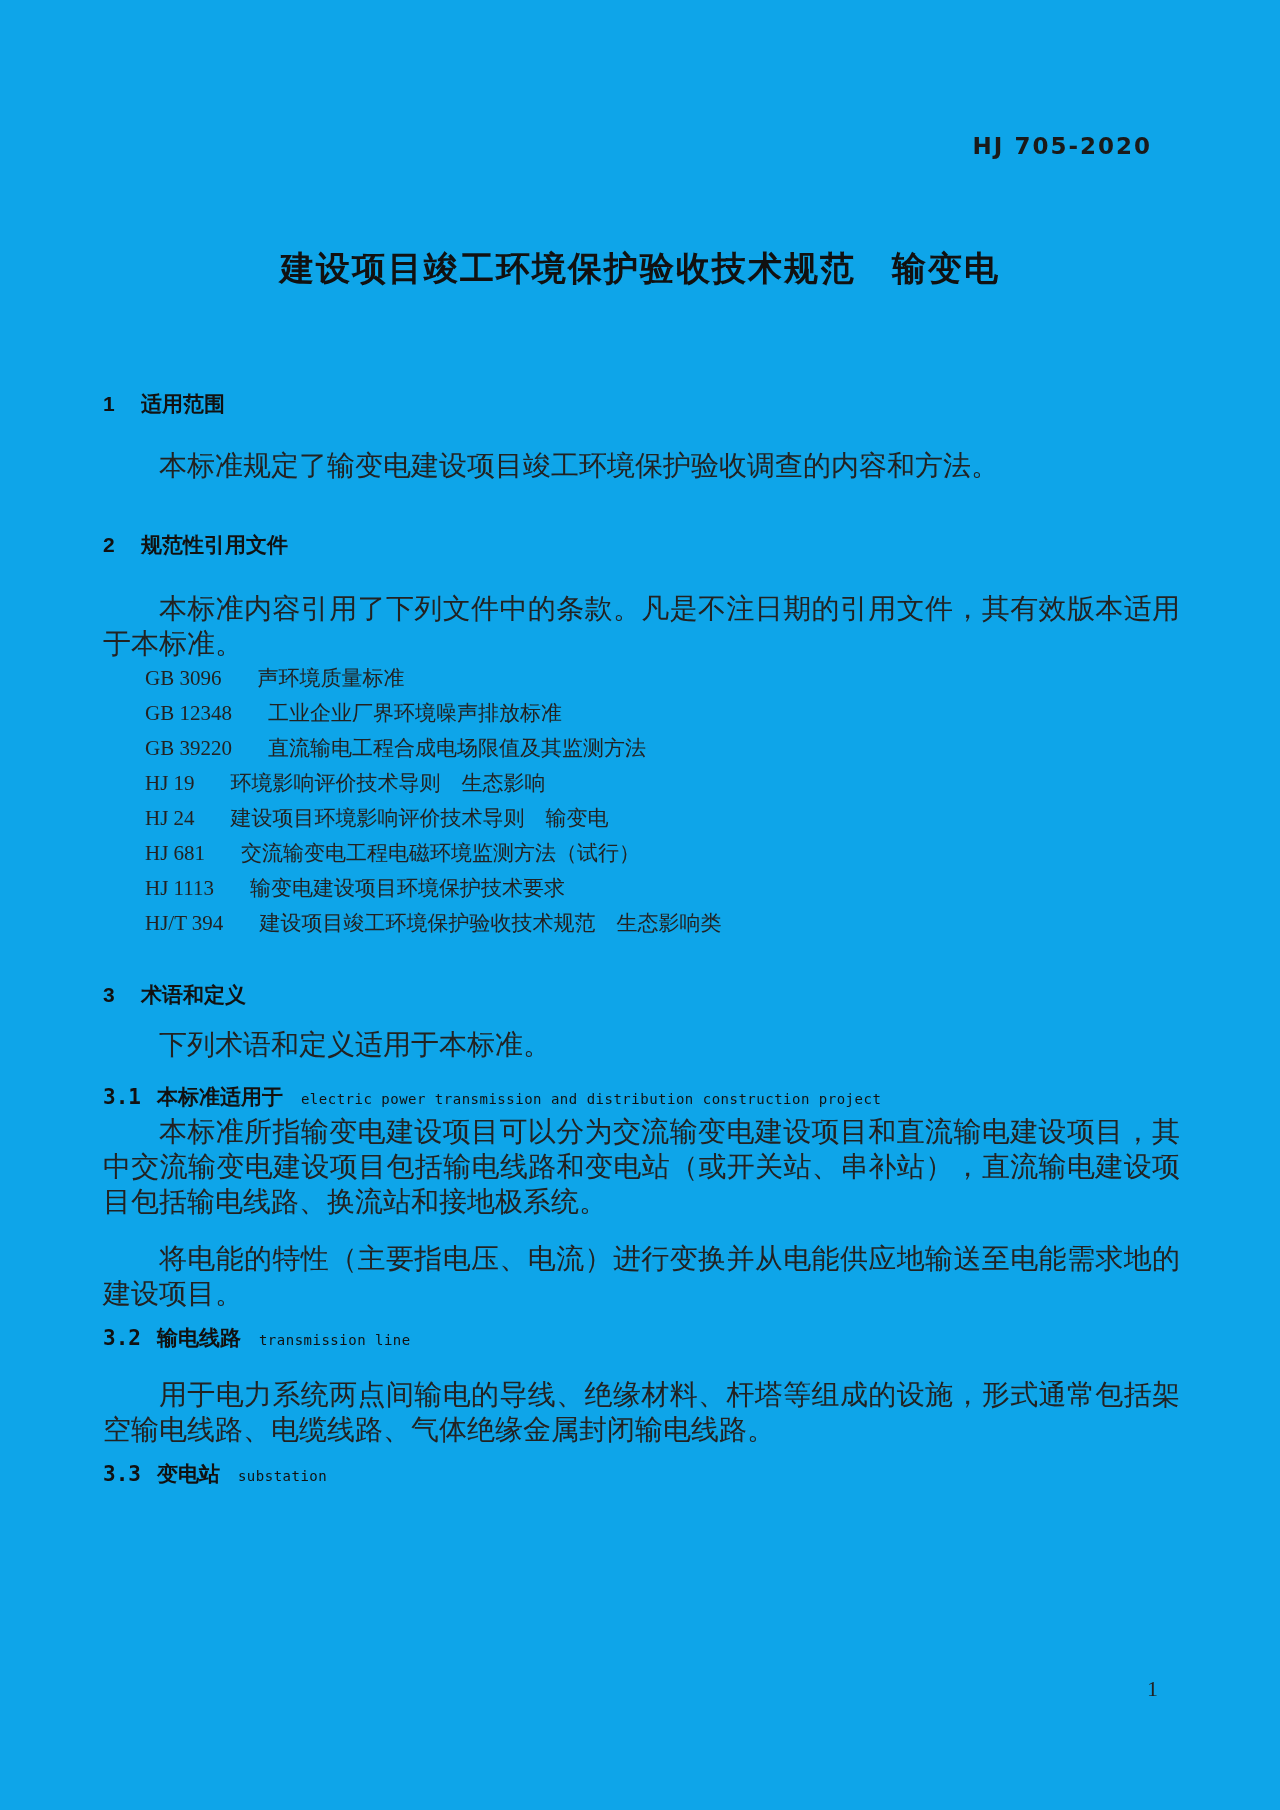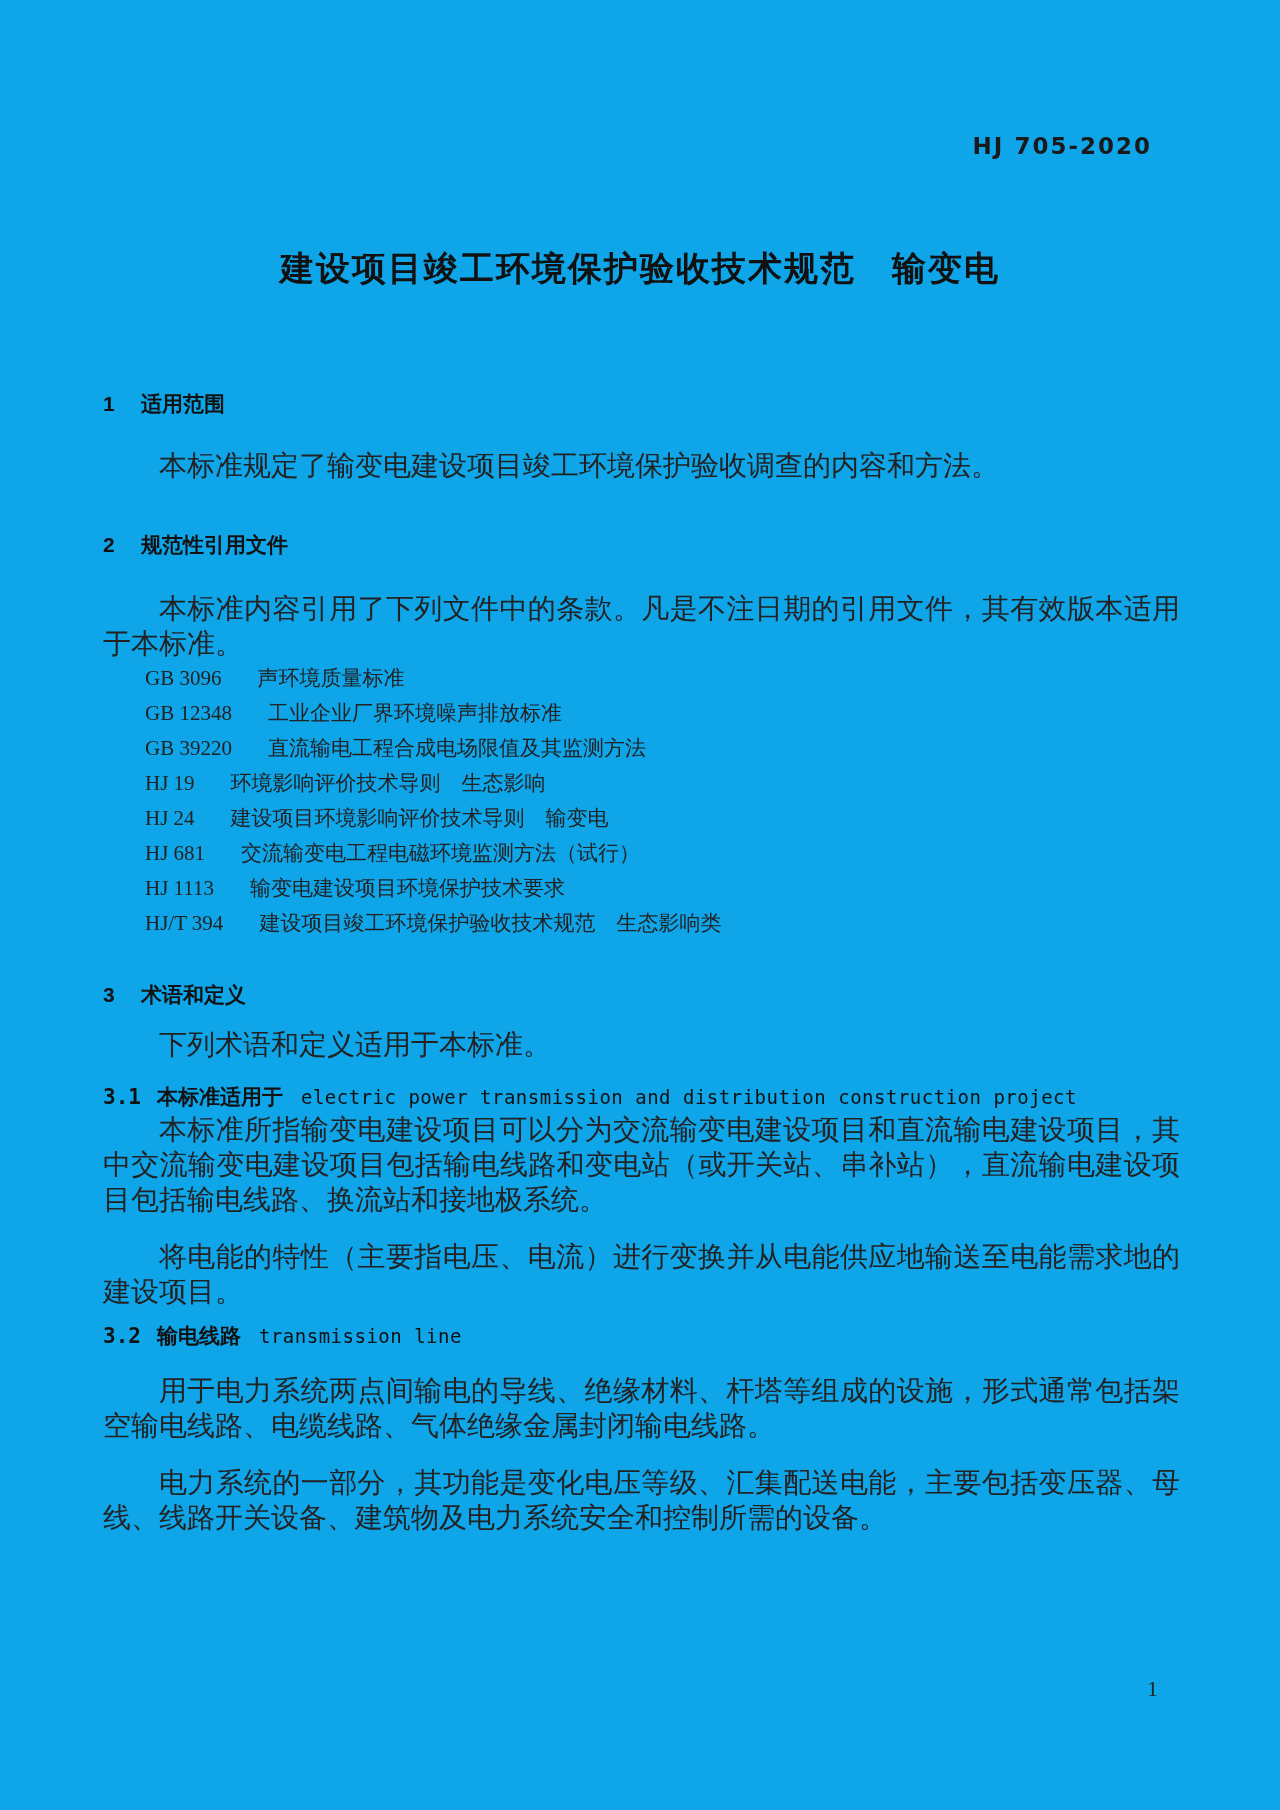--- a/index.html
+++ b/index.html
@@ -92,21 +92,21 @@
   .term .body-para.first { margin-top: 22px; }
   .term-num {
     font-family: "DejaVu Sans Mono", monospace;
     font-weight: bold;
     margin-right: 16px;
   }
   .term-zh { font-weight: bold; margin-right: 18px; }
   .term-en {
     font-family: "DejaVu Sans Mono", monospace;
     font-weight: normal;
-    font-size: 19px;
+    font-size: 14px;
     letter-spacing: 0.5px;
   }
 
   .page-number {
     position: absolute;
     top: 1676px;
     right: 122px;
     font-size: 22px;
     color: #222;
   }
@@ -178,20 +178,22 @@
     </div>
 
     <div class="term term-2">
       <div class="term-heading">
         <span class="term-num">3.2</span><span class="term-zh">输电线路</span><span class="term-en">transmission line</span>
       </div>
       <p class="body-para first">用于电力系统两点间输电的导线、绝缘材料、杆塔等组成的设施，形式通常包括架空输电线路、电缆线路、气体绝缘金属封闭输电线路。</p>
     </div>
 
     <div class="term term-3">
-      <p class="body-para first">电力系统的一部分，其功能是变化电压等级、汇集配送电能，主要包括变压器、母线、线路开关设备、建筑物及电力系统安全和控制所需的设备。</p>
+      <div class="term-heading">
+        <span class="term-num">3.3</span><span class="term-zh">变电站</span><span class="term-en">substation</span>
+      </div>
     </div>
 
   </div>
 
   <div class="page-number">1</div>
 
 </div>
 
 </body></html>

